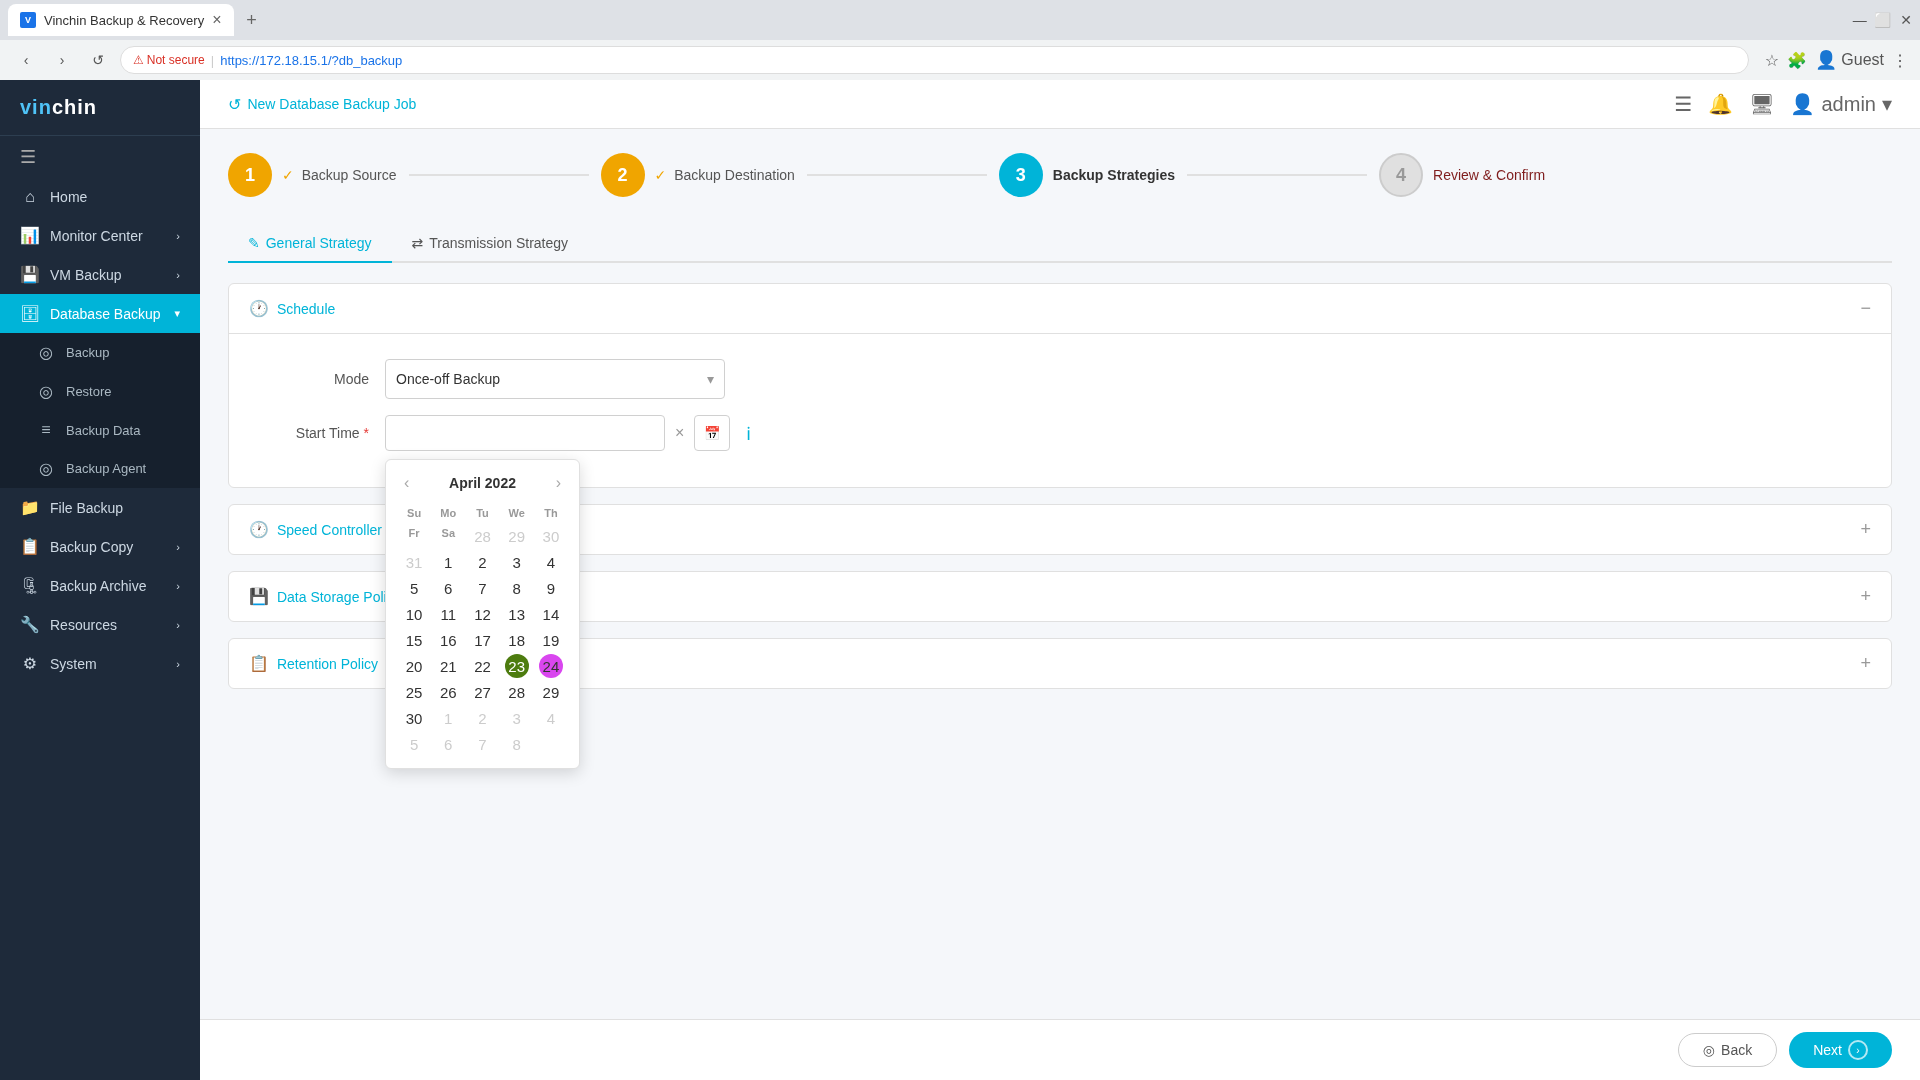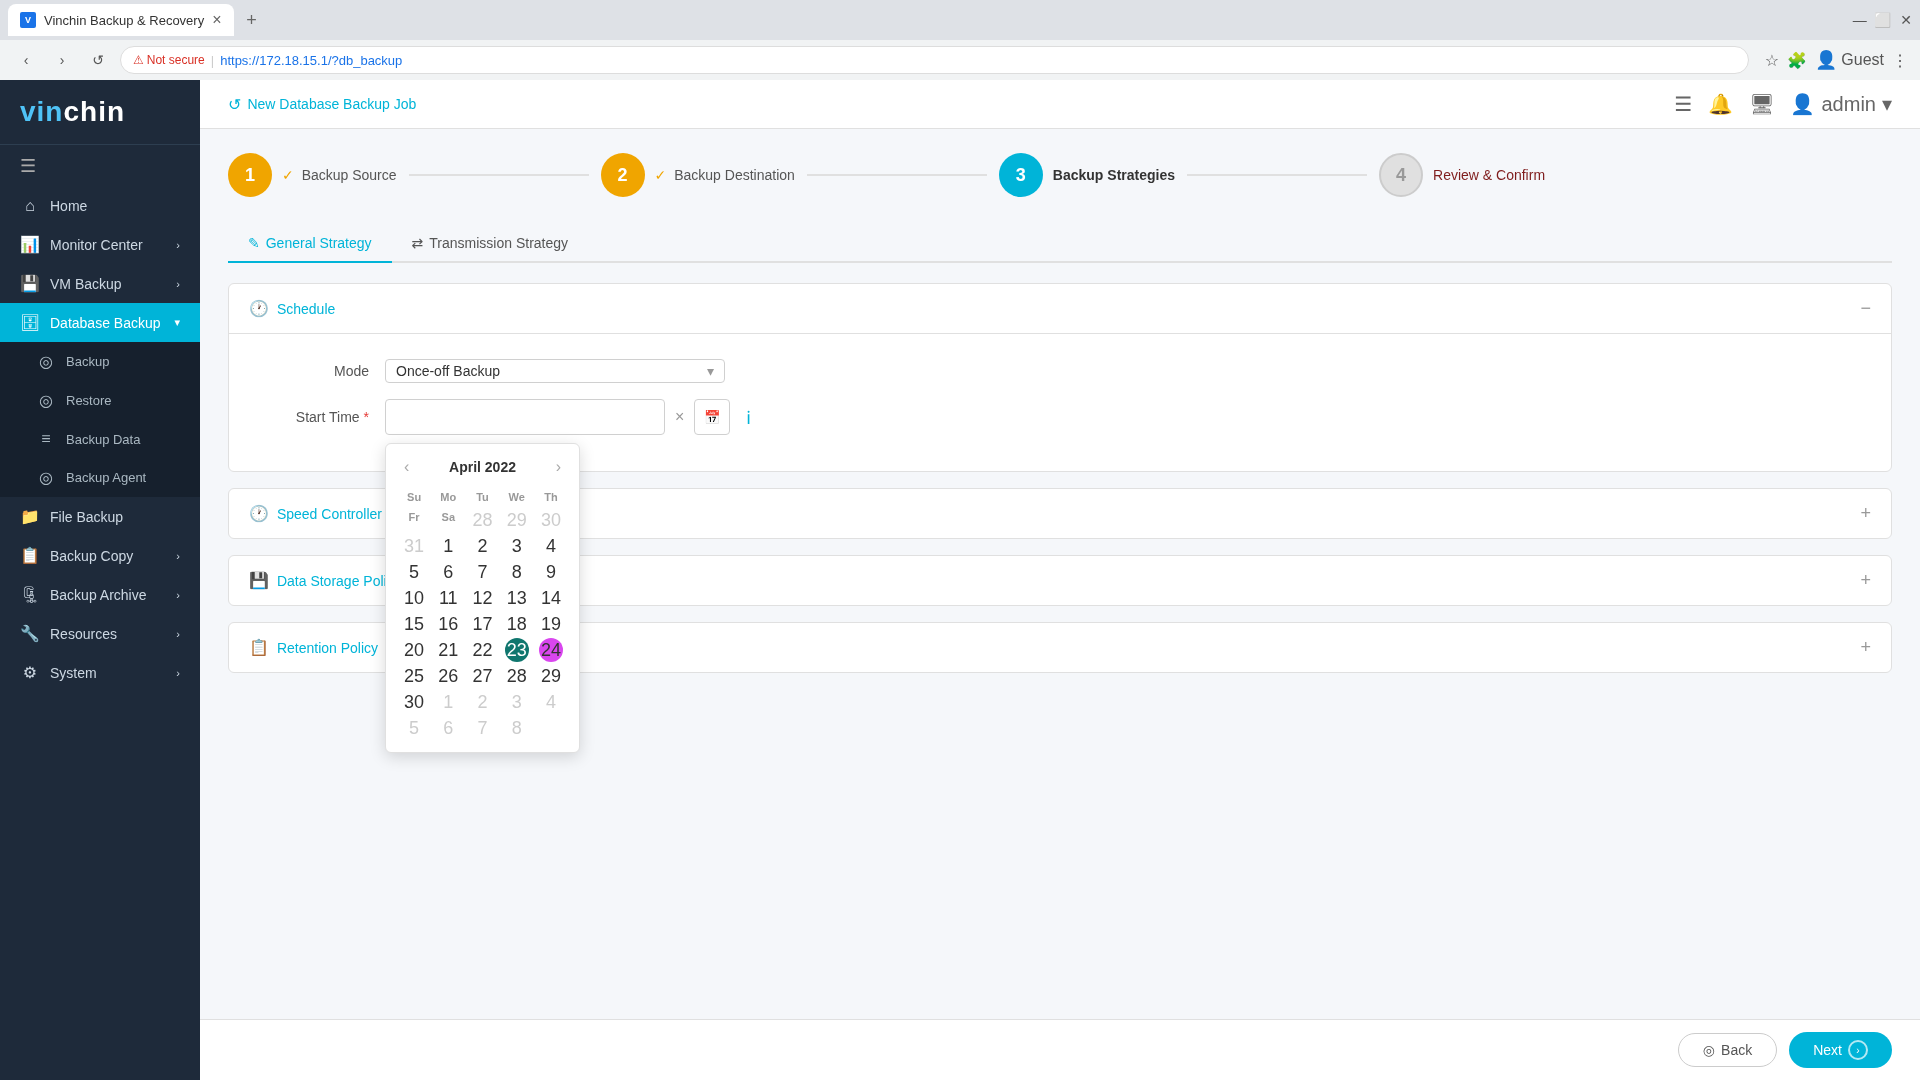--- a/index.html
+++ b/index.html
@@ -20,21 +20,21 @@
     .browser-actions { display: flex; gap: 8px; align-items: center; margin-left: 8px; }
     .browser-actions span { color: #555; font-size: 16px; cursor: pointer; }
     .user-badge { display: flex; align-items: center; gap: 4px; font-size: 13px; color: #555; }
 
     
     .app { display: flex; height: calc(1080px - 80px); }
 
     
     .sidebar { width: 200px; background: #1e2a3a; color: #cdd8e3; display: flex; flex-direction: column; flex-shrink: 0; }
     .sidebar-logo { padding: 16px 20px; border-bottom: 1px solid #2d3e50; }
-    .sidebar-logo span { color: #4fc3f7; font-size: 28px; font-weight: 700; letter-spacing: 1px; }
+    .sidebar-logo span { color: #4fc3f7; font-size: 20px; font-weight: 700; letter-spacing: 1px; }
     .sidebar-logo span em { color: #fff; font-style: normal; }
     .sidebar-menu-toggle { padding: 10px 20px; }
     .sidebar-menu-toggle span { font-size: 18px; cursor: pointer; color: #aaa; }
     .sidebar-item { display: flex; align-items: center; padding: 10px 20px; gap: 10px; cursor: pointer; font-size: 14px; color: #cdd8e3; transition: background 0.2s; }
     .sidebar-item.active { background: #00b4d8; color: #fff; }
     .sidebar-item .icon { font-size: 16px; width: 20px; text-align: center; }
     .sidebar-item .arrow { margin-left: auto; font-size: 11px; }
     .sidebar-sub { background: #16202d; }
     .sidebar-sub .sidebar-item { padding-left: 36px; font-size: 13px; color: #aab8c2; }
 
@@ -71,39 +71,39 @@
     .section-card { background: #fff; border: 1px solid #e0e0e0; border-radius: 6px; margin-bottom: 16px; }
     .section-header { display: flex; align-items: center; justify-content: space-between; padding: 14px 20px; cursor: pointer; }
     .section-title { display: flex; align-items: center; gap: 8px; color: #00b4d8; font-size: 14px; font-weight: 500; }
     .section-title .icon { font-size: 16px; }
     .section-toggle { color: #999; font-size: 18px; }
     .section-body { padding: 25px 20px 20px; border-top: 1px solid #e0e0e0; }
 
     .form-row { display: flex; align-items: center; gap: 16px; margin-bottom: 16px; }
     .form-label { width: 120px; text-align: right; color: #555; font-size: 14px; flex-shrink: 0; }
     .form-label .required { color: #e53935; }
-    .form-control { flex: 1; max-width: 340px; height: 24px; border: 1px solid #d0d0d0; border-radius: 4px; padding: 0 10px; font-size: 14px; color: #333; display: flex; align-items: center; background: #fff; }
+    .form-control { flex: 1; max-width: 340px; height: 40px; border: 1px solid #d0d0d0; border-radius: 4px; padding: 0 10px; font-size: 14px; color: #333; display: flex; align-items: center; background: #fff; }
     .form-select { display: flex; align-items: center; gap: 8px; }
     .form-select .arrow { margin-left: auto; color: #999; }
     .date-input-wrap { display: flex; align-items: center; gap: 4px; position: relative; }
     .date-input { flex: 1; height: 36px; border: 1px solid #d0d0d0; border-radius: 4px; padding: 0 10px; font-size: 14px; background: #fff; }
     .date-clear { background: none; border: none; color: #999; font-size: 16px; cursor: pointer; padding: 0 6px; }
     .date-icon-btn { width: 36px; height: 36px; border: 1px solid #d0d0d0; border-radius: 4px; display: flex; align-items: center; justify-content: center; background: #fff; cursor: pointer; color: #555; }
     .info-icon { color: #00b4d8; font-size: 18px; cursor: pointer; }
 
     
     .calendar-popup { position: absolute; top: 44px; left: 0; width: 195px; background: #fff; border: 1px solid #e0e0e0; border-radius: 6px; box-shadow: 0 4px 16px rgba(0,0,0,0.15); z-index: 100; padding: 12px; }
     .cal-header { display: flex; align-items: center; justify-content: space-between; margin-bottom: 10px; }
     .cal-month { font-size: 14px; font-weight: 600; color: #333; }
     .cal-nav { background: none; border: none; cursor: pointer; color: #aaa; font-size: 16px; padding: 2px 6px; }
     .cal-grid { display: grid; grid-template-columns: repeat(5, 1fr); gap: 2px; }
     .cal-day-header { text-align: center; font-size: 11px; color: #999; font-weight: 600; padding: 3px 0; }
-    .cal-day { text-align: left; font-size: 18px; color: #333; padding: 5px 2px; border-radius: 50%; cursor: pointer; width: 24px; height: 24px; display: flex; align-items: center; justify-content: center; margin: auto; }
+    .cal-day { text-align: left; font-size: 15px; color: #333; padding: 5px 2px; border-radius: 50%; cursor: pointer; width: 24px; height: 24px; display: flex; align-items: center; justify-content: center; margin: auto; }
     .cal-day.other-month { color: #ccc; }
-    .cal-day.selected { background: #0f766e; color: #fff; border-radius: 50%; }
+    .cal-day.selected { background: #4d7c0f; color: #fff; border-radius: 50%; }
     .cal-day.adjacent { background: #d946ef; color: #333; }
 
     
     .bottom-bar { background: #fff; border-top: 1px solid #e0e0e0; padding: 12px 28px; display: flex; align-items: center; justify-content: flex-end; gap: 12px; }
     .btn-back { background: #fff; border: 1px solid #ccc; border-radius: 20px; padding: 8px 24px; cursor: pointer; display: flex; align-items: center; gap: 6px; color: #555; font-size: 14px; }
     .btn-next { background: #00b4d8; border: none; border-radius: 20px; padding: 8px 24px; cursor: pointer; display: flex; align-items: center; gap: 6px; color: #fff; font-size: 14px; font-weight: 500; }
     .btn-next .circle-icon { width: 20px; height: 20px; border-radius: 50%; border: 2px solid rgba(255,255,255,0.7); display: flex; align-items: center; justify-content: center; font-size: 10px; }
 
     .section-info { font-size: 13px; color: #777; margin-left: 12px; }
   </style>

